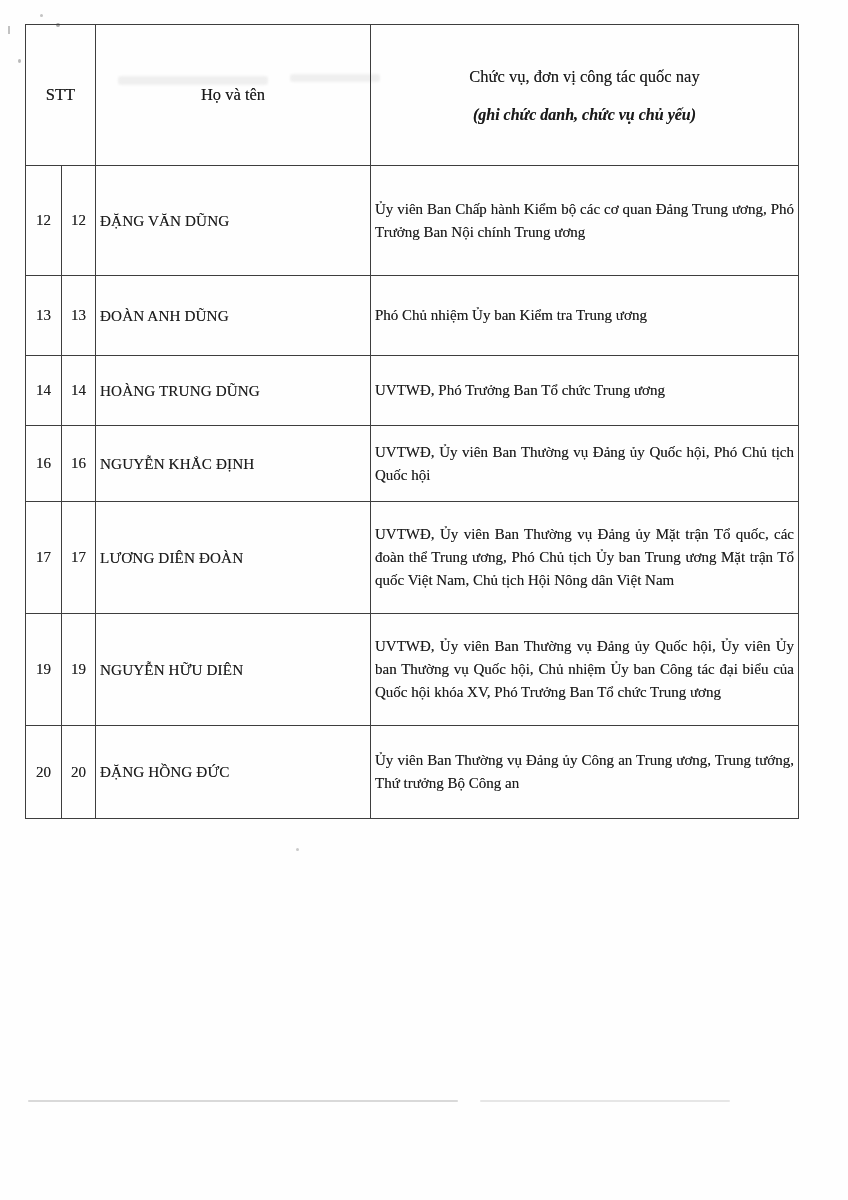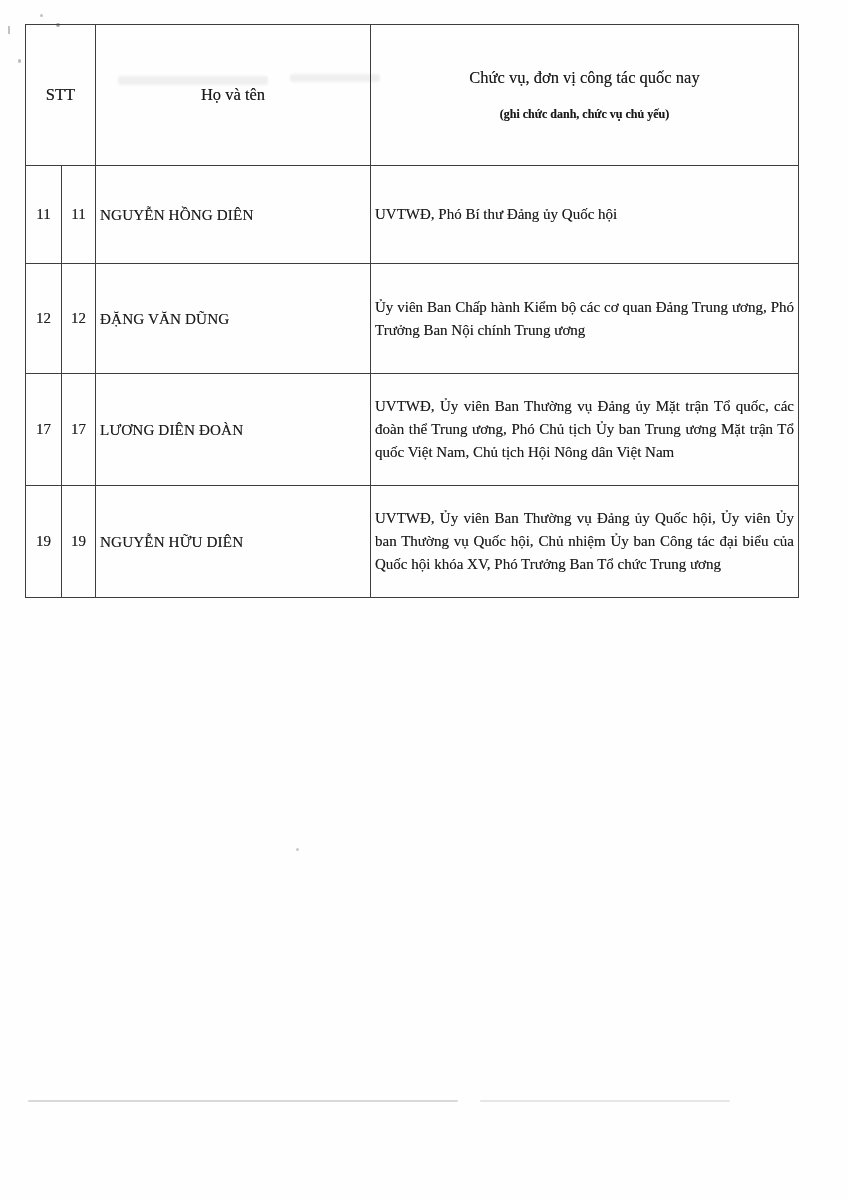--- a/index.html
+++ b/index.html
@@ -17,21 +17,21 @@
     background:transparent;
   }
   table.doc td, table.doc th{
     border:1.5px solid #3e3e3e;
     padding:2px 4px;
     vertical-align:middle;
     font-weight:normal;
     text-shadow:0 0 0.45px rgba(20,20,20,0.55);
   }
   th.hdr{height:136px;font-size:16.5px;font-weight:bold;text-align:center;color:#1a1a1a;}
-  th.hdr .sub{font-weight:bold;font-size:12px;margin-top:19px;}
+  th.hdr .sub{font-weight:bold;font-style:italic;font-size:16px;margin-top:19px;}
   td.num{text-align:center;font-size:15px;color:#222;}
   td.name{
     font-size:15.2px;letter-spacing:0.1px;color:#1d1d1d;
     padding-left:3px;white-space:nowrap;overflow:hidden;
   }
   td.pos{
     font-size:15px;line-height:23px;color:#1d1d1d;
     text-align:justify;text-justify:inter-word;
     padding:4px 7px 4px 6px;
   }
@@ -68,48 +68,66 @@
     <tbody>
         <tr>
       <th class="hdr" colspan="2">STT</th>
       <th class="hdr">Họ và tên</th>
       <th class="hdr">
         <div>Chức vụ, đơn vị công tác quốc nay</div>
         <div class="sub">(ghi chức danh, chức vụ chủ yếu)</div>
       </th>
     </tr>
 
-    <tr style="height:98px">
-      <td class="num">11</td>
-      <td class="num">11</td>
-      <td class="name">NGUYỄN HỒNG DIÊN</td>
-      <td class="pos">UVTWĐ, Phó Bí thư Đảng ủy Quốc hội</td>
-    </tr>
 
     <tr style="height:110px">
       <td class="num">12</td>
       <td class="num">12</td>
       <td class="name">ĐẶNG VĂN DŨNG</td>
       <td class="pos">Ủy viên Ban Chấp hành Kiểm bộ các cơ quan Đảng Trung ương, Phó Trưởng Ban Nội chính Trung ương</td>
     </tr>
 
+    <tr style="height:80px">
+      <td class="num">13</td>
+      <td class="num">13</td>
+      <td class="name">ĐOÀN ANH DŨNG</td>
+      <td class="pos">Phó Chủ nhiệm Ủy ban Kiểm tra Trung ương</td>
+    </tr>
+
+    <tr style="height:70px">
+      <td class="num">14</td>
+      <td class="num">14</td>
+      <td class="name">HOÀNG TRUNG DŨNG</td>
+      <td class="pos">UVTWĐ, Phó Trưởng Ban Tổ chức Trung ương</td>
+    </tr>
 
 
-
+    <tr style="height:76px">
+      <td class="num">16</td>
+      <td class="num">16</td>
+      <td class="name">NGUYỄN KHẮC ĐỊNH</td>
+      <td class="pos">UVTWĐ, Ủy viên Ban Thường vụ Đảng ủy Quốc hội, Phó Chủ tịch Quốc hội</td>
+    </tr>
 
     <tr style="height:112px">
       <td class="num">17</td>
       <td class="num">17</td>
       <td class="name">LƯƠNG DIÊN ĐOÀN</td>
       <td class="pos">UVTWĐ, Ủy viên Ban Thường vụ Đảng ủy Mặt trận Tổ quốc, các đoàn thể Trung ương,  Phó Chủ tịch Ủy ban Trung ương Mặt trận Tổ quốc Việt Nam, Chủ tịch Hội Nông dân Việt Nam</td>
     </tr>
 
 
     <tr style="height:112px">
       <td class="num">19</td>
       <td class="num">19</td>
       <td class="name">NGUYỄN HỮU DIÊN</td>
       <td class="pos">UVTWĐ, Ủy viên Ban Thường vụ Đảng ủy Quốc hội, Ủy viên Ủy ban Thường vụ Quốc hội, Chủ nhiệm Ủy ban Công tác đại biểu của Quốc hội khóa XV, Phó Trưởng Ban Tổ chức Trung ương</td>
     </tr>
 
+    <tr style="height:93px">
+      <td class="num">20</td>
+      <td class="num">20</td>
+      <td class="name">ĐẶNG HỒNG ĐỨC</td>
+      <td class="pos">Ủy viên Ban Thường vụ Đảng ủy Công an Trung ương,  Trung tướng, Thứ trưởng Bộ Công an</td>
+    </tr>
   </tbody>
     </table>
 </div>
 
 </body></html>

